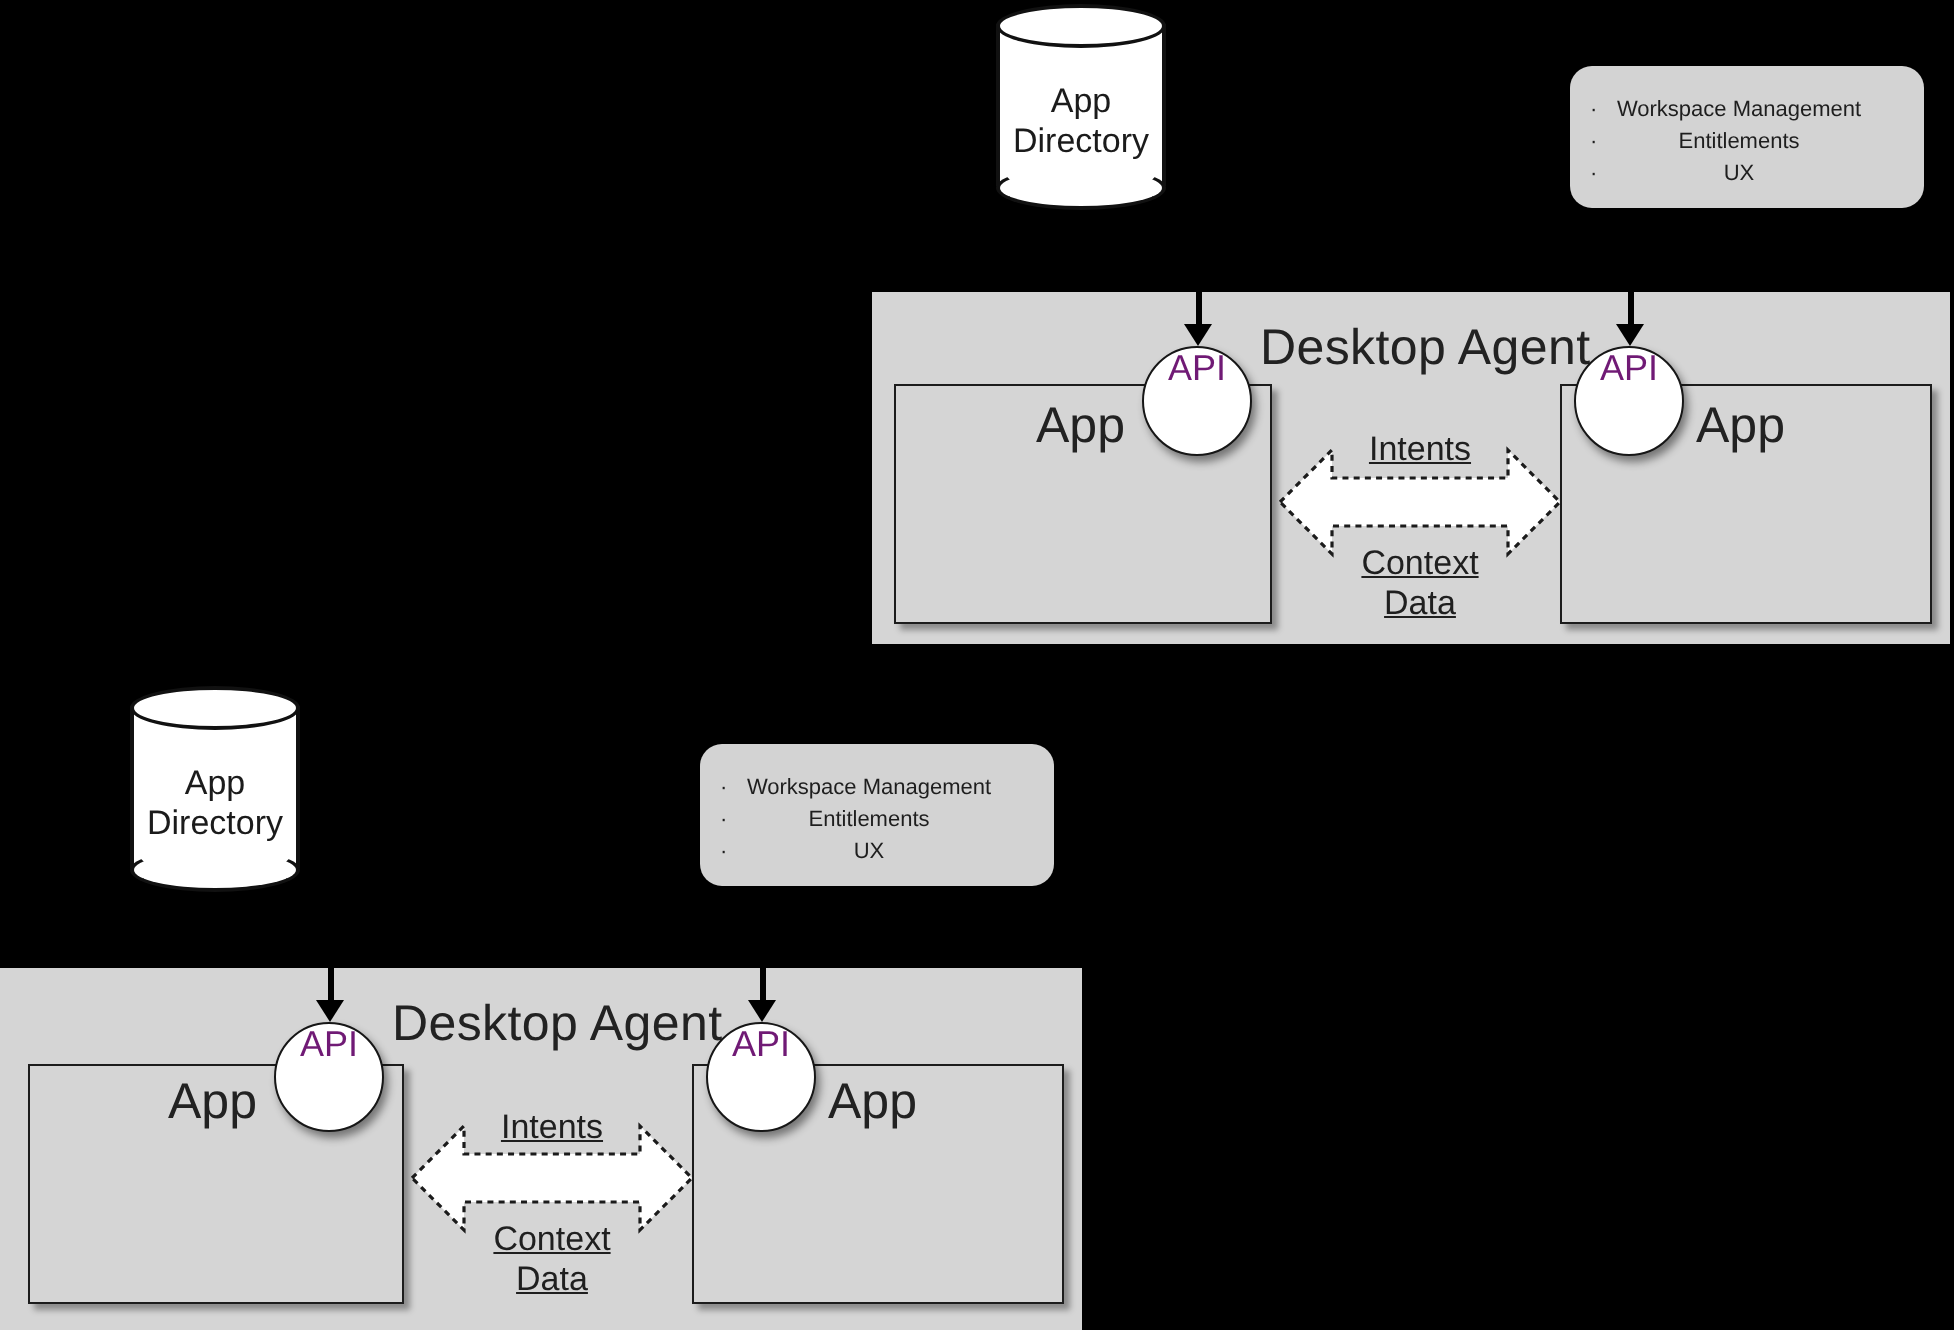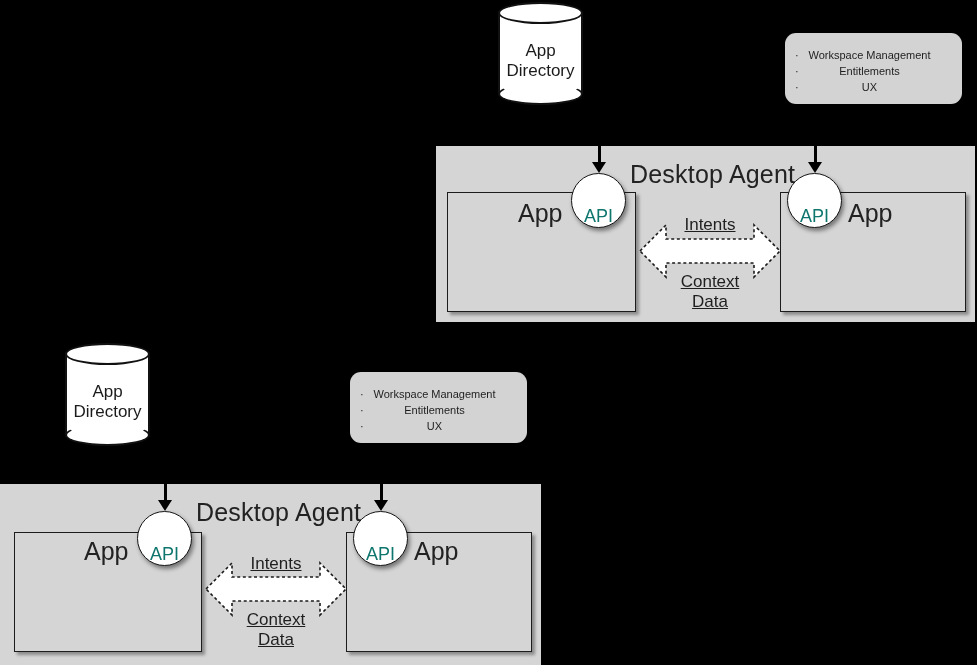--- a/index.html
+++ b/index.html
@@ -14,22 +14,22 @@
 
   
   .app-box{position:absolute;background:#d5d5d5;border:1.5px solid #1c1c1c;
            box-shadow:3px 3px 3px rgba(0,0,0,.35);box-sizing:border-box;}
   .app-label{position:absolute;font-size:25px;color:#222;white-space:nowrap;}
 
   
   .api-circle{position:absolute;border-radius:50%;background:#fff;
               border:1.6px solid #161616;box-sizing:border-box;
               box-shadow:2px 3px 4px rgba(0,0,0,.45);
-              display:flex;align-items:flex-end;justify-content:center;
-              font-size:18px;color:#0f766e;z-index:6;}
+              display:flex;align-items:flex-start;justify-content:center;
+              font-size:18px;color:#701a75;z-index:6;}
 
   
   .cyl{position:absolute;z-index:4;}
   .cyl-body{position:absolute;left:0;right:0;top:10px;bottom:12px;
             background:#fff;border-left:2.5px solid #111;border-right:2.5px solid #111;}
   .cyl-top{position:absolute;left:0;right:0;top:0;height:22px;background:#fff;
            border:2.5px solid #111;border-radius:50%;box-sizing:border-box;z-index:2;}
   .cyl-bot{position:absolute;left:0;right:0;bottom:0;height:22px;background:#fff;
            border:2.5px solid #111;border-radius:50%;box-sizing:border-box;
            border-top-color:transparent;}

